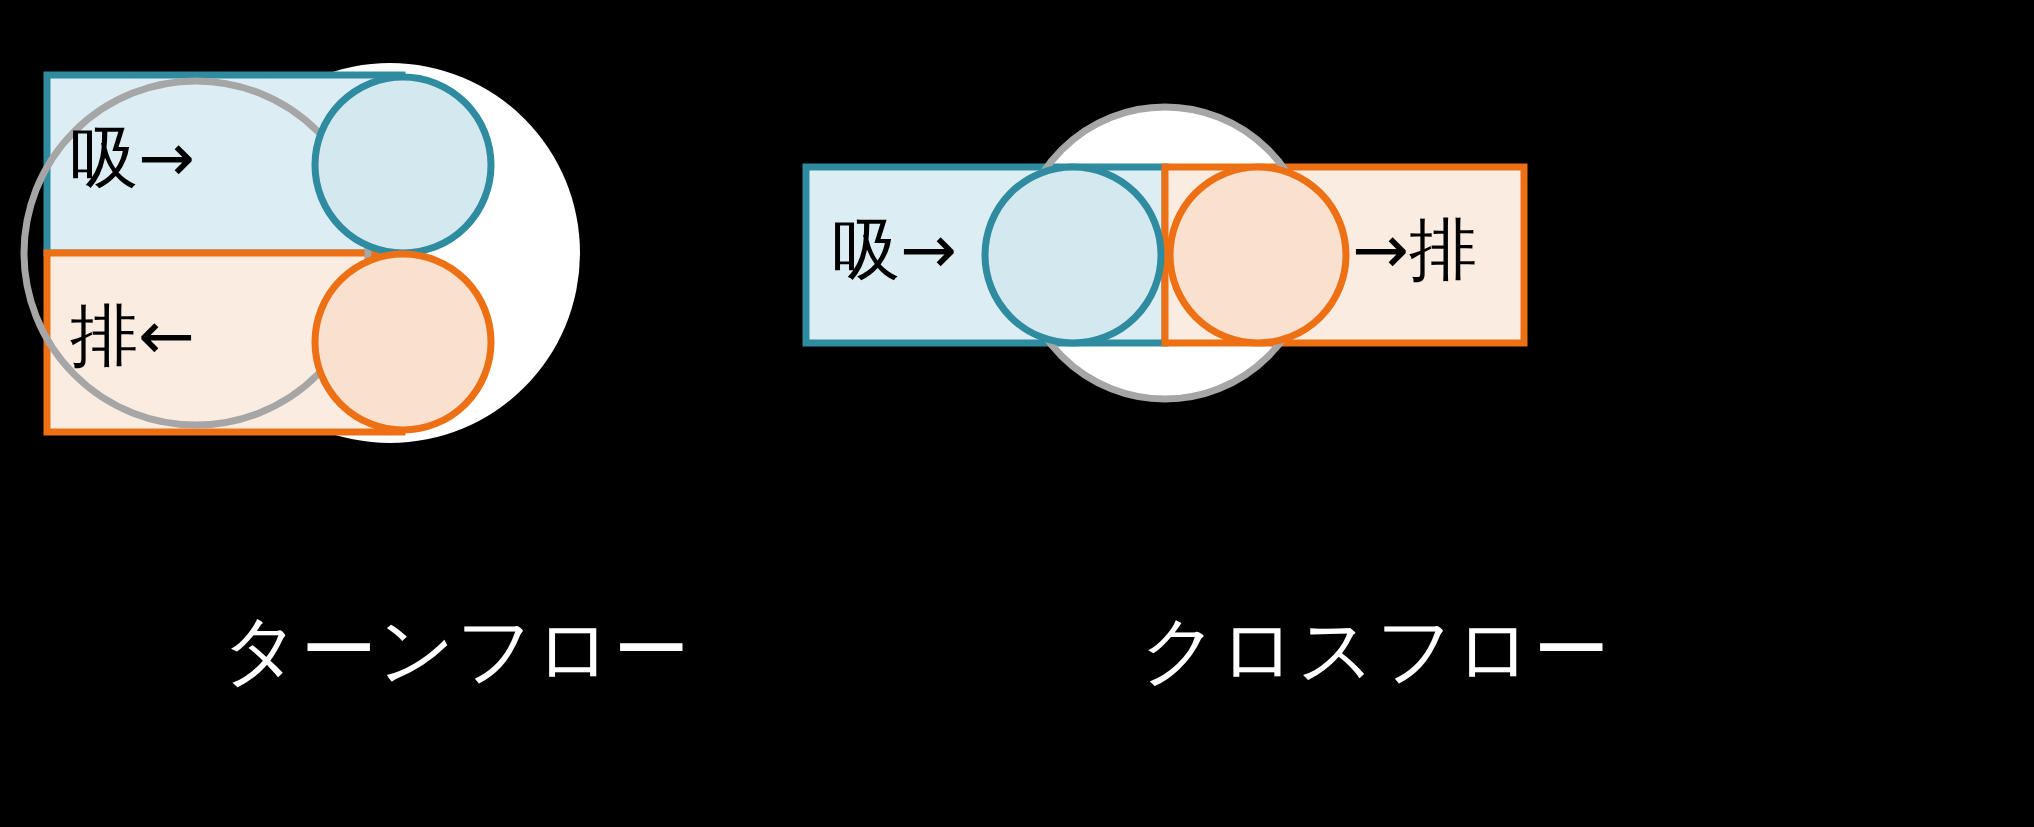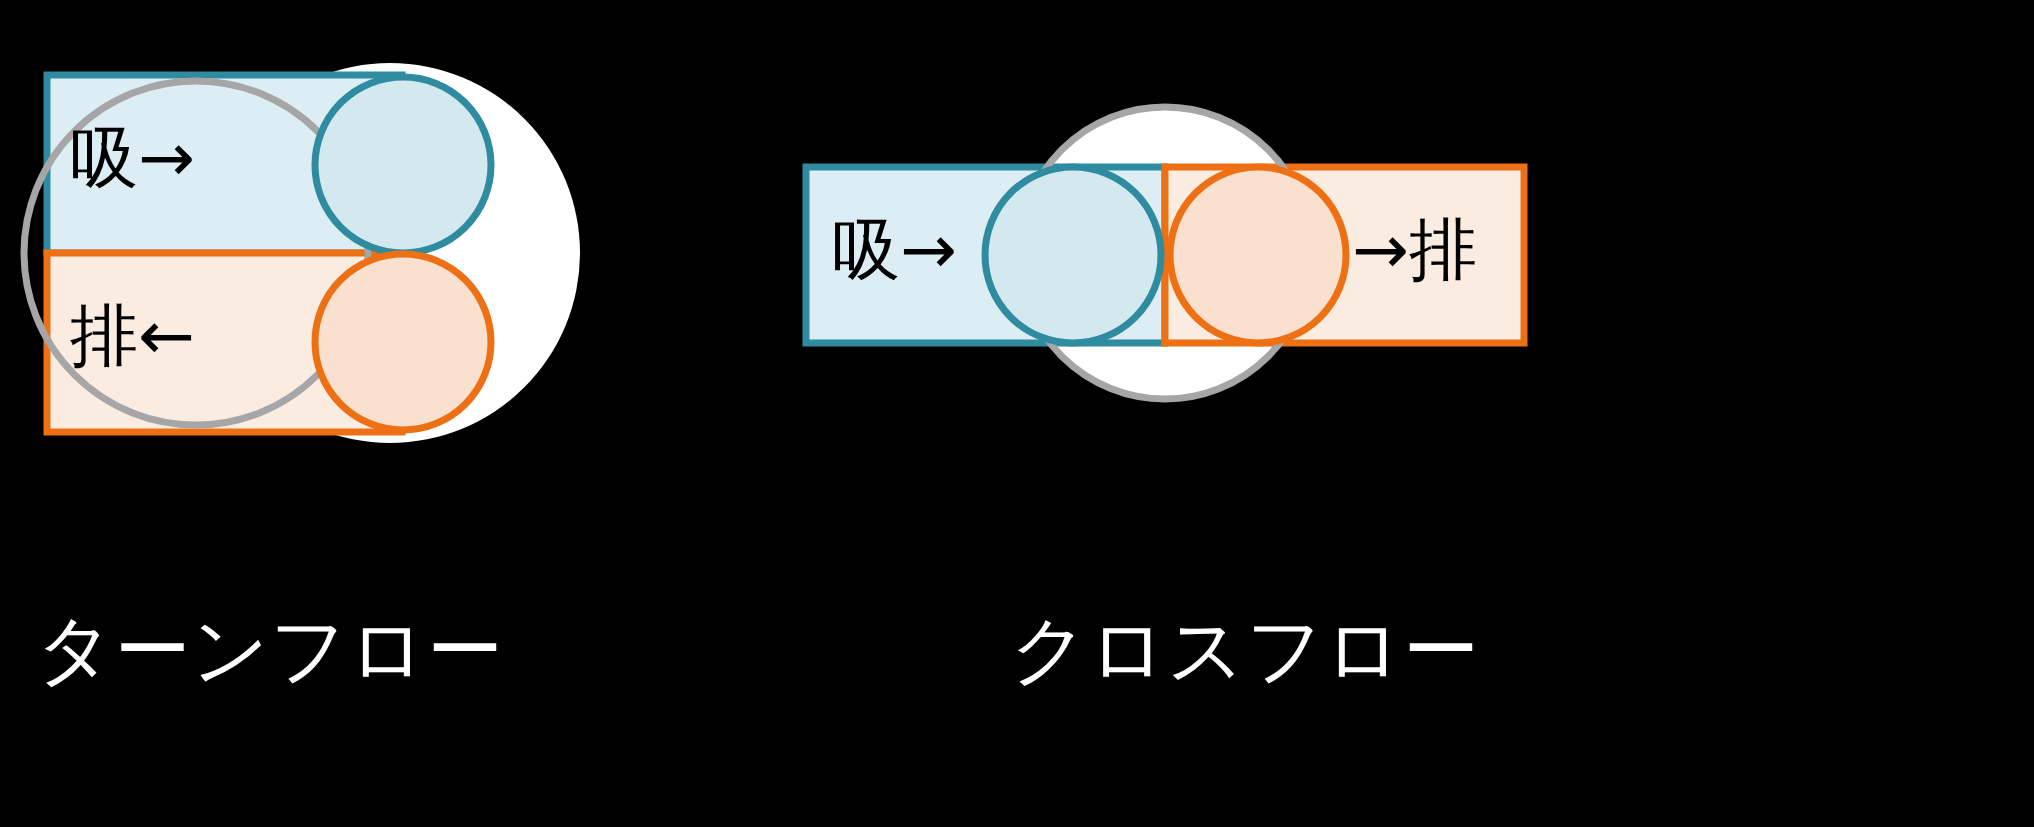--- a/index.html
+++ b/index.html
@@ -29,22 +29,22 @@
   .cap {
     position: absolute;
     color: #ffffff;
     font-size: 76px;
     line-height: 1;
     letter-spacing: 0.01em;
     white-space: nowrap;
     font-family: "DejaVu Sans", "Liberation Sans", sans-serif;
     font-weight: 400;
   }
-  #cap-left  { left: 0;    top: 612px; width: 690px;  text-align: left; padding-left: 36px; }
-  #cap-right { left: 880px; top: 612px; width: 730px; text-align: center; }
+  #cap-left  { left: 0;    top: 612px; width: 690px;  text-align: right; }
+  #cap-right { left: 880px; top: 612px; width: 730px; text-align: right; }
   .flowlabel {
     position: absolute;
     color: #000000;
     font-size: 68px;
     line-height: 1;
     white-space: nowrap;
     font-family: "DejaVu Sans", "Liberation Sans", sans-serif;
     font-weight: 400;
   }
   #lbl-l-in  { left: 70px;  top: 124px; }

